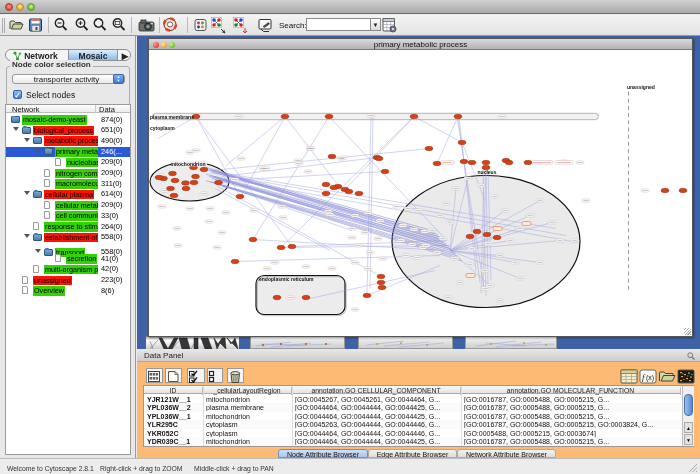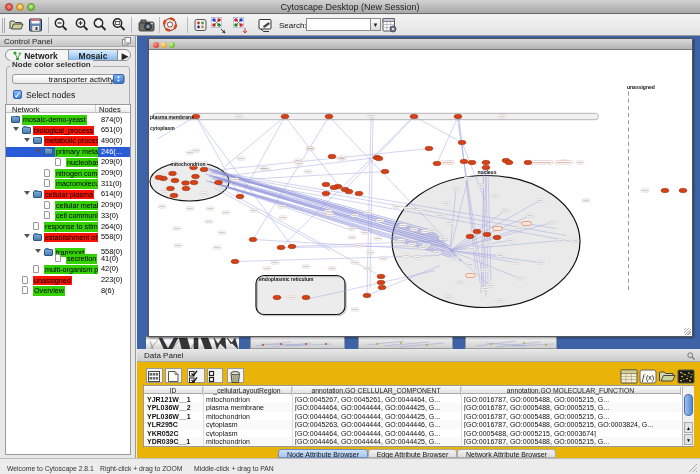--- a/index.html
+++ b/index.html
@@ -23,21 +23,21 @@
 #cphead{position:absolute;left:0;top:0;width:135px;height:11px;background:linear-gradient(#e2e2e2,#c6c6c6);border-bottom:1px solid #aaa;}
 #cphead span{position:absolute;left:4px;top:1px;font-size:8px;color:#222;}
 #cptabs{position:absolute;left:5px;top:13px;width:126px;height:12px;background:#f5f5f5;border:1px solid #8f8f8f;border-radius:7px;overflow:hidden;}
 #cptabs .seg{position:absolute;top:0;height:12px;font-size:8.5px;font-weight:bold;color:#222;text-align:center;line-height:12px;}
 #tabnet{left:0;width:62px;}
 #tabmos{left:62px;width:50px;background:linear-gradient(#dceefc,#8bbdf0 80%,#9ecdf4);border-left:1px solid #8f8f8f;border-right:1px solid #8f8f8f;color:#123;}
 #tabarr{left:112px;width:14px;font-size:6px;}
 #grpbox{position:absolute;left:6px;top:30px;width:124px;height:40px;border:1px solid #adadad;border-radius:3px;}
 #grplbl{position:absolute;left:10px;top:24px;background:#e8e8e8;padding:0 2px;font-size:8px;font-weight:bold;color:#333;}
 #combo{position:absolute;left:12px;top:38px;width:113px;height:10px;background:linear-gradient(#ffffff,#e9e9e9);border:1px solid #9a9a9a;border-radius:3px;}
-#combo .ctext{position:absolute;left:6px;top:0px;font-size:8px;color:#111;width:95px;text-align:right;}
+#combo .ctext{position:absolute;left:6px;top:0px;font-size:8px;color:#111;width:95px;text-align:center;}
 #combo .spin{position:absolute;right:0px;top:-1px;width:11px;height:10px;background:linear-gradient(#7fb2ef,#3a78d4);border-radius:2px;border:1px solid #3566b0;color:#fff;font-size:4px;line-height:4px;text-align:center;}
 #chk{position:absolute;left:13px;top:54px;width:9px;height:9px;background:linear-gradient(#8ec0f5,#3f7fd8);border:1px solid #2f64b4;border-radius:2px;color:#fff;font-size:8px;line-height:9px;font-weight:bold;text-align:center;}
 #chklbl{position:absolute;left:26px;top:54px;font-size:8.5px;color:#111;}
 
 #treewrap{position:absolute;left:5px;top:68px;width:126px;height:351px;background:#fff;border:1px solid #9a9a9a;}
 #treehead{position:absolute;left:0;top:0;width:124px;height:8px;background:linear-gradient(#fdfdfd,#ececec);border-bottom:1px solid #bbb;font-size:7.5px;color:#111;}
 #treehead .c1{position:absolute;left:6px;top:0;}
 #treehead .c2{position:absolute;left:93px;top:0;}
 #treehead .vs{position:absolute;left:89px;top:0;width:1px;height:8px;background:#ccc;}
 .trow{position:absolute;left:0;width:124px;height:10.7px;font-size:7.2px;line-height:10.7px;white-space:nowrap;}
@@ -49,21 +49,20 @@
 .fold{position:absolute;top:1.5px;width:9px;height:7px;background:linear-gradient(#7aa7d4,#4a7cb0);border:0.5px solid #2d567f;border-radius:1px;}
 .fold:before{content:"";position:absolute;left:0;top:-1.5px;width:4px;height:1.5px;background:#4a7cb0;border-radius:1px 1px 0 0;}
 .file{position:absolute;top:0.5px;width:6px;height:8px;background:#fdfdfd;border:0.6px solid #999;border-radius:0 2px 0 0;}
 .selrow{background:#2a5bd7;}
 </style></head>
 <body>
 <div id="titlebar" class="abs">
     <div class="tl t1"></div>
     <div class="tl t2"></div>
     <div class="tl t3"></div>
-    <div class="ttl">Cytoscape Desktop (New Session)</div>
   </div>
 <div id="toolbar" class="abs">
     <span id="searchlbl">Search:</span>
     <div id="searchbox"></div>
     <div id="searchdrop">▼</div>
     <div class="ic" style="left: 2px;"><svg width="4" height="17">
         <path d="M0.5 1 V16 M2.5 1 V16" stroke="#aaa" stroke-width="1"></path>
       </svg></div>
     <div class="ic" style="left: 9px;"><svg width="15" height="16">
         <path d="M1 12 L1 5 Q1 4 2 4 L5 4 L6.5 5.5 L12 5.5 L12 7" fill="#d8d8a8" stroke="#444" stroke-width="1"></path>
@@ -145,27 +144,20 @@
       </svg></div>
     <div class="ic" style="left: 382px;"><svg width="16" height="17">
         <rect x="1" y="1.5" width="11.5" height="12.5" rx="1" fill="#fcfcfc" stroke="#555" stroke-width="1"></rect>
         <rect x="1" y="1.5" width="11.5" height="3" fill="#c8ccd8" stroke="#555" stroke-width="0.7"></rect>
         <path d="M1 7.5 H12.5 M1 10.5 H12.5 M4.8 4.5 V14 M8.6 4.5 V14" stroke="#99a" stroke-width="0.6"></path>
         <circle cx="11" cy="12" r="3" fill="#778" stroke="#334" stroke-width="0.7"></circle>
         <circle cx="11" cy="12" r="1.1" fill="#eef"></circle>
       </svg></div>
   </div>
 <div id="cpanel" class="abs">
-  <div id="cphead">
-      <span>Control Panel</span>
-      <svg style="position:absolute;right:4px;top:1px" width="9" height="9">
-        <rect x="0.5" y="2.5" width="5.5" height="5.5" fill="#eee" stroke="#888" stroke-width="1"></rect>
-        <rect x="3" y="0.5" width="5.5" height="5.5" fill="#f8f8f8" stroke="#888" stroke-width="1"></rect>
-      </svg>
-    </div>
   <div id="cptabs">
       <div class="seg" id="tabnet"><svg width="9" height="10" style="position:absolute;left:7px;top:1px">
           <circle cx="2" cy="2" r="1.6" fill="#2a2"></circle>
           <circle cx="7" cy="2.5" r="1.3" fill="#6c6"></circle>
           <circle cx="4.5" cy="8" r="1.6" fill="#2a2"></circle>
           <path d="M2 2 L4.5 8 L7 2.5" stroke="#383" stroke-width="0.8" fill="none"></path>
         </svg><span style="margin-left:8px">Network</span></div>
       <div class="seg" id="tabmos">Mosaic</div>
       <div class="seg" id="tabarr">▶</div>
     </div>
@@ -174,21 +166,21 @@
   <div id="combo">
       <div class="ctext">transporter activity</div>
       <div class="spin">▲<br>▼</div>
     </div>
   <div id="chk">✓</div>
     <div id="chklbl">Select nodes</div>
   <div id="treewrap">
       <div id="treehead">
         <span class="c1">Network</span>
         <span class="vs"></span>
-        <span class="c2">Nodes</span>
+        <span class="c2">Data</span>
       </div>
       <div id="tree">
         <div class="trow" style="top: 9.5px;">
           <span class="fold" style="left:5px"></span>
           <span class="lbl gl" style="left:16px;max-width:76px">mosaic-demo-yeast</span>
           <span class="num">874(0)</span>
         </div>
         <div class="trow" style="top: 20.2px;">
           <span class="arr" style="left:7px"></span>
           <span class="fold" style="left:16px"></span>
@@ -332,20 +324,21 @@
           <circle cx="80" cy="9" r="1"></circle>
         </g>
       </svg>
   </div>
 
   <div id="netwin" class="abs" style="left:11px;top:2px;width:545px;height:299px;background:#fff;border:1px solid #555;box-shadow:1px 1px 2px rgba(0,0,0,0.4);">
     <div id="nettitle" class="abs" style="left:0;top:0;width:543px;height:11px;background:linear-gradient(#d9d9d9,#b3b3b3);border-bottom:1px solid #7a7a7a;">
       <div class="tl" style="left:4px;top:3px;width:6px;height:6px;background:radial-gradient(circle at 2px 2px,#ff9a8a,#ec5347 55%,#b33127);"></div>
       <div class="tl" style="left:12px;top:3px;width:6px;height:6px;background:radial-gradient(circle at 2px 2px,#ffe9a8,#f5b23b 55%,#c78c22);"></div>
       <div class="tl" style="left:20px;top:3px;width:6px;height:6px;background:radial-gradient(circle at 2px 2px,#d2f5a8,#7ec940 55%,#549c23);"></div>
+      <div class="abs" style="left:0;right:0;top:1px;text-align:center;font-size:8px;color:#111;">primary metabolic process</div>
     </div>
     <svg id="netcanvas" width="543" height="287" viewBox="149 50 543 286" style="position:absolute;left:0;top:11px;">
         <rect x="152.5" y="112.8" width="446" height="6.4" rx="3.2" fill="#f1f1f1" stroke="#9a9a9a" stroke-width="0.7"></rect>
         <ellipse cx="189.5" cy="181" rx="39.5" ry="19.5" fill="#ececec" stroke="#111" stroke-width="1.1"></ellipse>
         <ellipse cx="486" cy="241" rx="94" ry="66" fill="#eaeaea" stroke="#111" stroke-width="1.2"></ellipse>
         <rect x="256" y="275" width="89" height="39" rx="8" fill="#ececec" stroke="#111" stroke-width="1.2"></rect>
         <rect x="257.2" y="276.2" width="89" height="39" rx="8" fill="none" stroke="#555" stroke-width="0.8" opacity="0.5"></rect>
         <path d="M628.5 91 V291" stroke="#999" stroke-width="1" stroke-dasharray="4 3.2" fill="none"></path>
         <g stroke="#9da1e0" stroke-width="0.55" opacity="0.85">
           <line x1="222" y1="176" x2="377" y2="157"></line>
@@ -711,21 +704,21 @@
           <text x="188" y="165.5" text-anchor="middle">mitochondrion</text>
           <text x="487" y="173.5" text-anchor="middle">nucleus</text>
           <text x="259" y="280.5">endoplasmic reticulum</text>
           <text x="627" y="88">unassigned</text>
         </g>
       </svg>
     <div class="abs" style="right:1px;bottom:1px;width:7px;height:7px;background:repeating-linear-gradient(135deg,#fff 0 1px,#aaa 1px 2px);"></div>
   </div>
 </div>
 
-<div id="dpanel" class="abs" style="left:137px;top:349px;width:563px;height:109px;background:#eab308;text-decoration:underline;">
+<div id="dpanel" class="abs" style="left:137px;top:349px;width:563px;height:109px;background:#fdba74;text-decoration:underline;">
   <div class="abs" style="left:0;top:0;width:563px;height:13px;background:linear-gradient(#e8e8e8,#cccccc);border-bottom:1px solid #aaa;">
     <span class="abs" style="left:7px;top:2px;font-size:8px;color:#222;">Data Panel</span>
     <svg class="abs" style="right:5px;top:3px" width="8" height="8">
         <circle cx="3.2" cy="3.2" r="2.4" fill="none" stroke="#777" stroke-width="1"></circle>
         <path d="M5 5 L7.5 7.5" stroke="#777" stroke-width="1.2"></path>
       </svg>
   </div>
   <div id="dtools" class="abs" style="left:0;top:13px;width:563px;height:22px;">
       <div class="abs" style="left: 9px; top: 6px; border: 1px solid rgb(153, 153, 153); background: rgb(244, 244, 244); height: 15px;"><svg width="15" height="13">
           <rect x="1.5" y="1.5" width="11" height="10" fill="#fff" stroke="#444" stroke-width="1"></rect>

